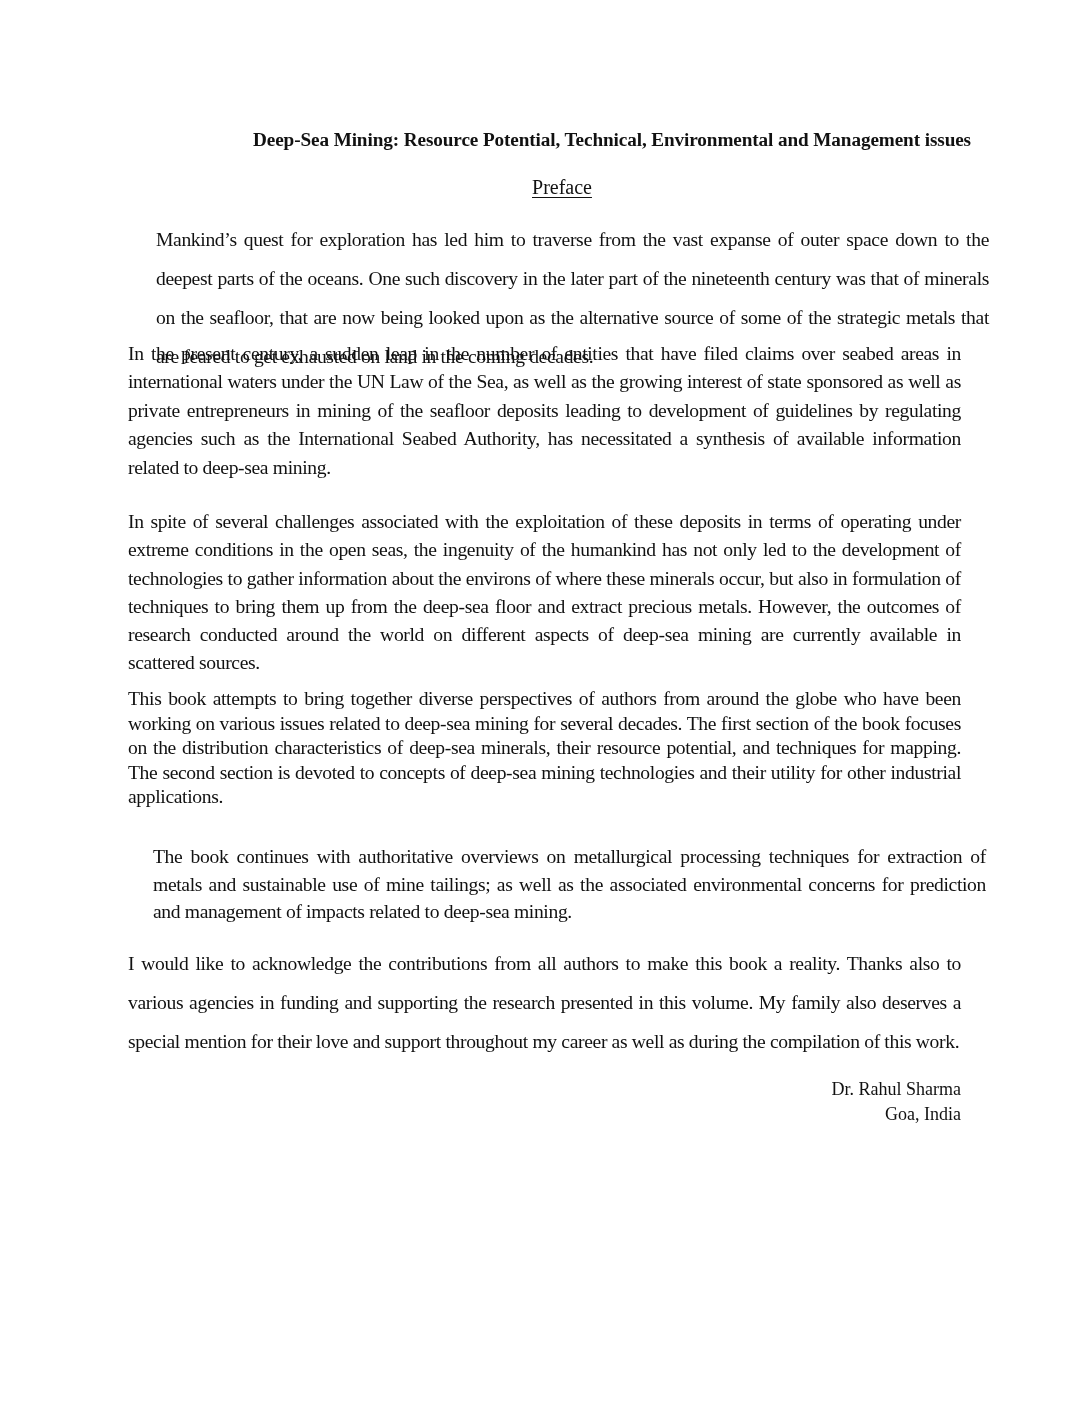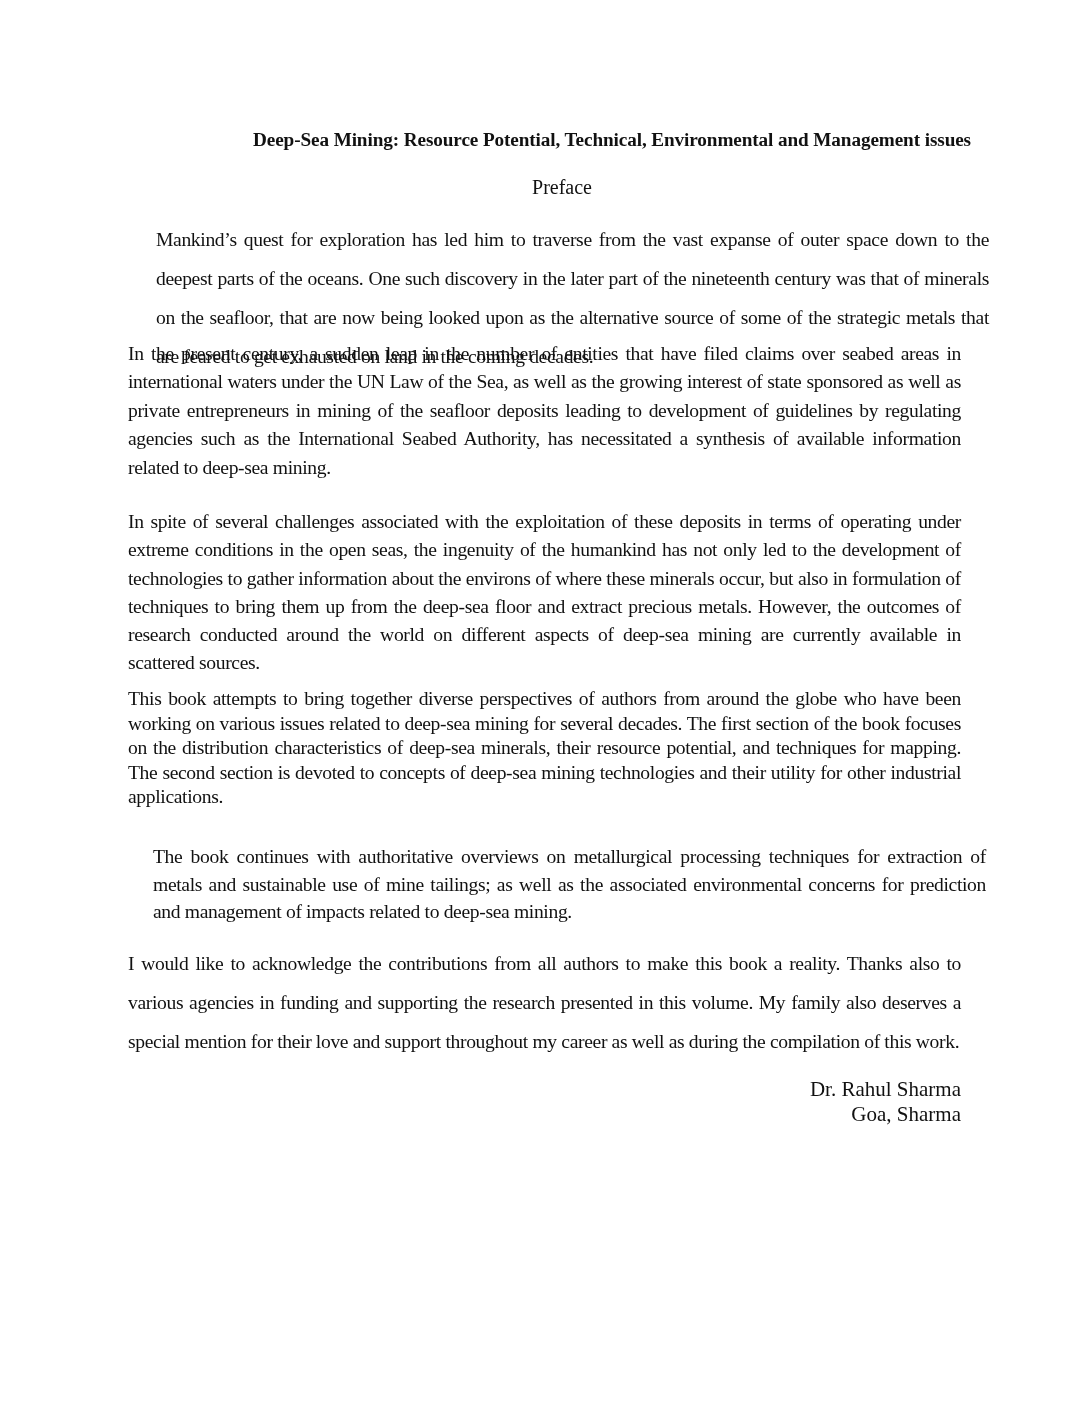--- a/index.html
+++ b/index.html
@@ -36,20 +36,21 @@
     .subtitle {
       position: absolute;
       top: 174px;
       left: 0;
       width: 833px;
       text-align: center;
       font-size: 20px;
       line-height: 26px;
     }
     .subtitle span {
+      text-decoration: underline;
       text-underline-offset: 3px;
       text-decoration-thickness: 1px;
       margin-left: 35px;
     }
     .para {
       position: absolute;
       left: 0;
       width: 833px;
       margin: 0;
       font-size: 19.6px;
@@ -65,21 +66,21 @@
     #p3 { top: 508px; line-height: 28.3px; font-family: Liberation Serif, serif; }
     #p4 { top: 687px; font-family: Liberation Serif, serif; }
     #p5 { top: 843px; line-height: 27.6px; margin-left: 25px; }
     #p6 { top: 944px; line-height: 39px; }
     .signature {
       position: absolute;
       top: 1077px;
       left: 0;
       width: 833px;
       text-align: right;
-      font-size: 21px;
+      font-size: 18px;
       line-height: 24.6px;
     }
     .signature div {
       display: block;
     }
   </style>
 </head>
 <body>
 
 <div class="page">
@@ -97,16 +98,16 @@
   <p id="p3" class="para">In spite of several challenges associated with the exploitation of these deposits in terms of operating under extreme conditions in the open seas, the ingenuity of the humankind has not only led to the development of technologies to gather information about the environs of where these minerals occur, but also in formulation of techniques to bring them up from the deep-sea floor and extract precious metals. However, the outcomes of research conducted around the world on different aspects of deep-sea mining are currently available in scattered sources.</p>
 
   <p id="p4" class="para lh-tight">This book attempts to bring together diverse perspectives of authors from around the globe who have been working on various issues related to deep-sea mining for several decades. The first section of the book focuses on the distribution characteristics of deep-sea minerals, their resource potential, and techniques for mapping. The second section is devoted to concepts of deep-sea mining technologies and their utility for other industrial applications.</p>
 
   <p id="p5" class="para">The book continues with authoritative overviews on metallurgical processing techniques for extraction of metals and sustainable use of mine tailings; as well as the associated environmental concerns for prediction and management of impacts related to deep-sea mining.</p>
 
   <p id="p6" class="para">I would like to acknowledge the contributions from all authors to make this book a reality. Thanks also to various agencies in funding and supporting the research presented in this volume. My family also deserves a special mention for their love and support throughout my career as well as during the compilation of this work.</p>
 
   <div class="signature">
     <div>Dr. Rahul Sharma</div>
-    <div>Goa, Sharma</div>
+    <div>Goa, India</div>
   </div>
 
 </div>
 
 </body></html>

